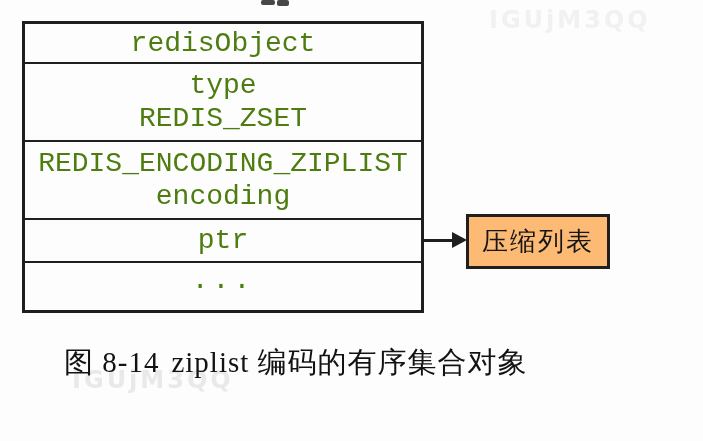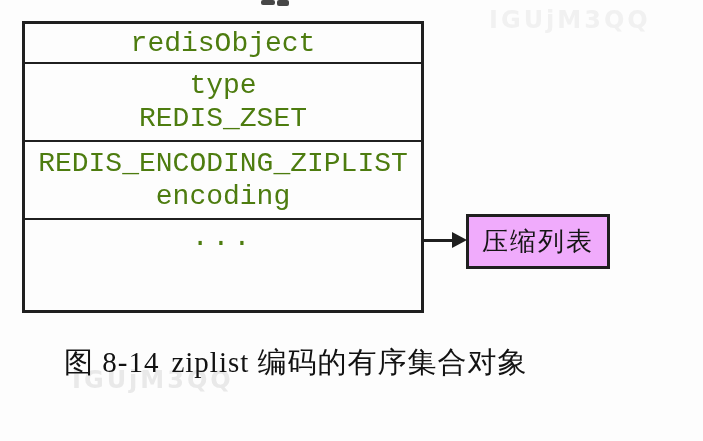--- a/index.html
+++ b/index.html
@@ -79,21 +79,21 @@
   .ziplist-box {
     position: absolute;
     left: 466px; top: 214px;
     width: 144px; height: 55px;
     box-sizing: border-box;
     border: 3px solid #1f1f1f;
     display: flex; align-items: center; justify-content: center;
     font-size: 26px;
     letter-spacing: 2px;
     color: #161616;
-    background: #f0abfc;
+    background: #fdba74;
     font-family: "Liberation Serif", "DejaVu Serif", serif;
     white-space: nowrap;
   }
 
   
   .caption {
     position: absolute;
     left: 64px; top: 343px;
     font-family: "Liberation Serif", "DejaVu Serif", serif;
     font-size: 29px;
@@ -118,20 +118,23 @@
       <span class="cell-line">redisObject</span>
     </div>
     <div class="struct-row row-type">
       <span class="cell-line">type</span>
       <span class="cell-line">REDIS_ZSET</span>
     </div>
     <div class="struct-row row-enc">
       <span class="cell-line">REDIS_ENCODING_ZIPLIST</span>
       <span class="cell-line">encoding</span>
     </div>
+    <div class="struct-row row-ptr">
+      <span class="cell-line">ptr</span>
+    </div>
     <div class="struct-row row-dots">
       <span class="cell-line">...</span>
     </div>
   </div>
 
   <div class="arrow-line"></div>
   <div class="arrow-head"></div>
 
   <div class="ziplist-box">压缩列表</div>
 

